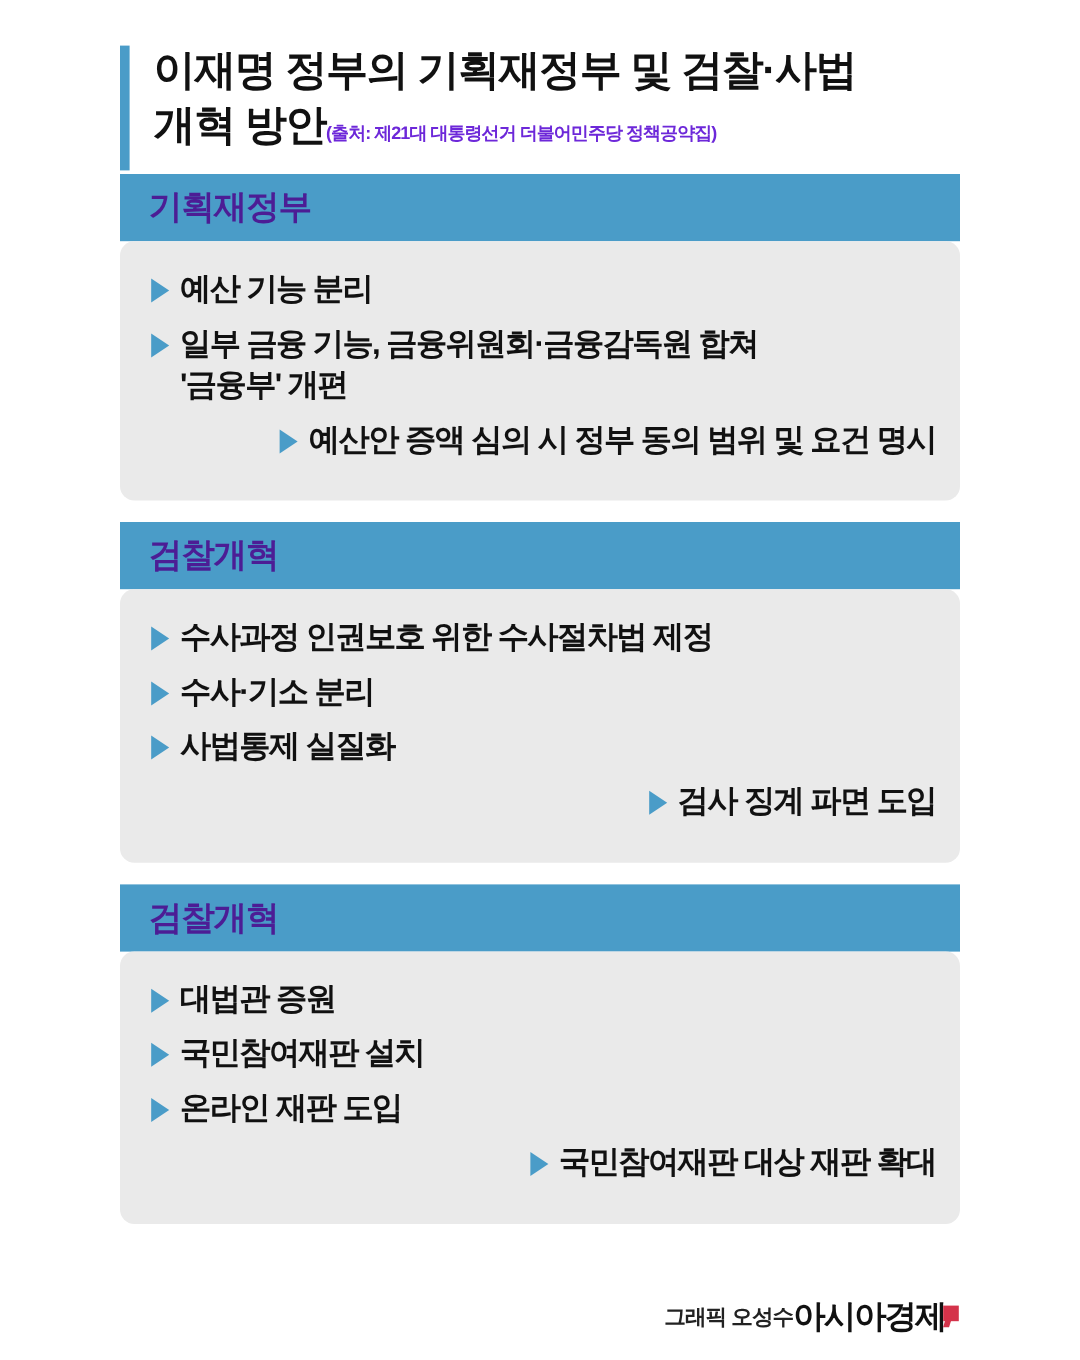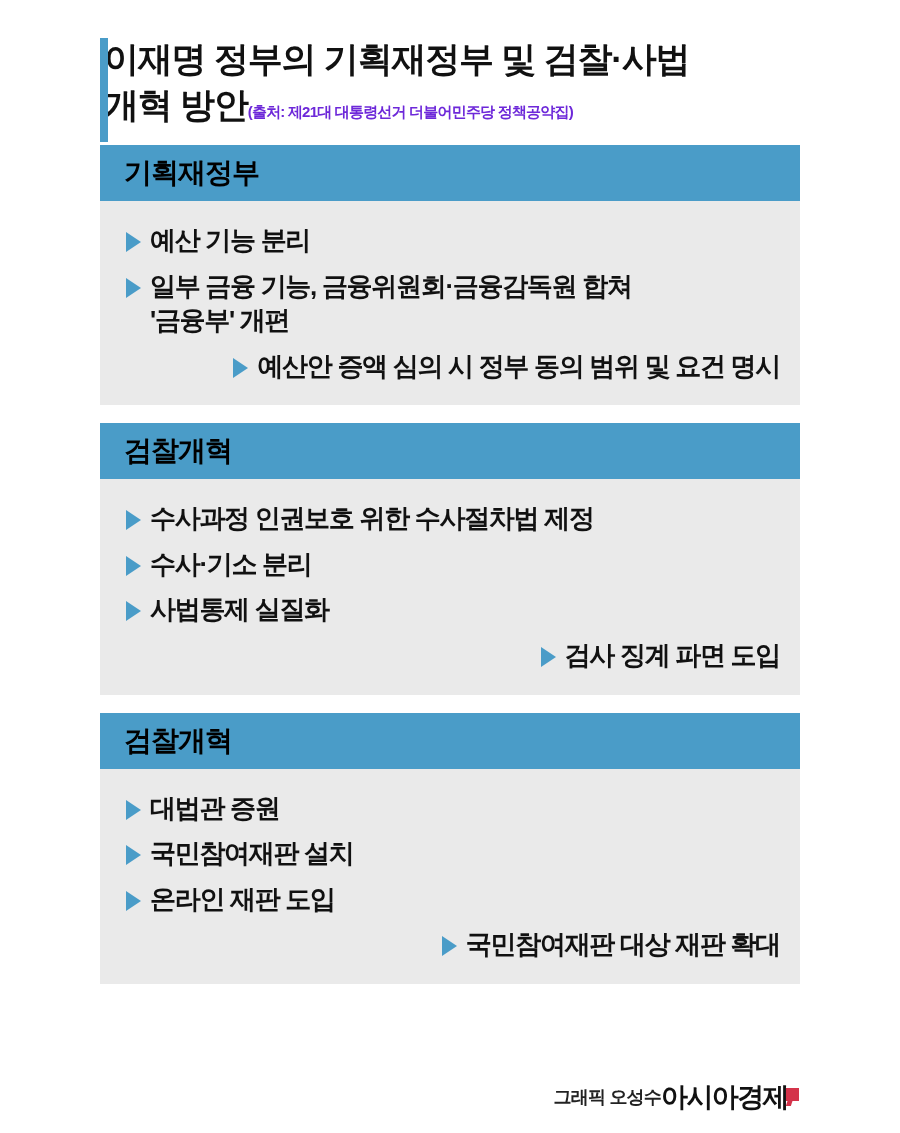--- a/index.html
+++ b/index.html
@@ -19,21 +19,21 @@
     width: 900px;
     height: 1133px;
     box-sizing: border-box;
     padding: 0 100px 0 100px;
   }
 
   
   .title-block {
     position: relative;
     padding-top: 36px;
-    padding-left: 4px;
+    padding-left: 28px;
     padding-bottom: 18px;
   }
   .title-bar {
     position: absolute;
     left: 0;
     top: 38px;
     width: 8px;
     height: 104px;
     background: #4a9cc8;
   }
@@ -59,29 +59,30 @@
   }
   .section-header {
     background: #4a9cc8;
     height: 56px;
     display: flex;
     align-items: center;
     padding-left: 24px;
     box-sizing: border-box;
   }
   .section-header-text {
-    color: #000000;
+    color: #4c1d95;
     font-size: 28px;
     font-weight: bold;
     letter-spacing: -1.0px;
   }
   .section-body {
     background: #eaeaea;
-    padding: 22px 20px 22px 26px;
+    padding: 22px 20px 34px 26px;
     box-sizing: border-box;
+    border-radius: 12px;
   }
   .bullet-row {
     display: flex;
     align-items: flex-start;
     margin-bottom: 11px;
   }
   .bullet-row:last-child {
     margin-bottom: 0;
     justify-content: flex-end;
   }

